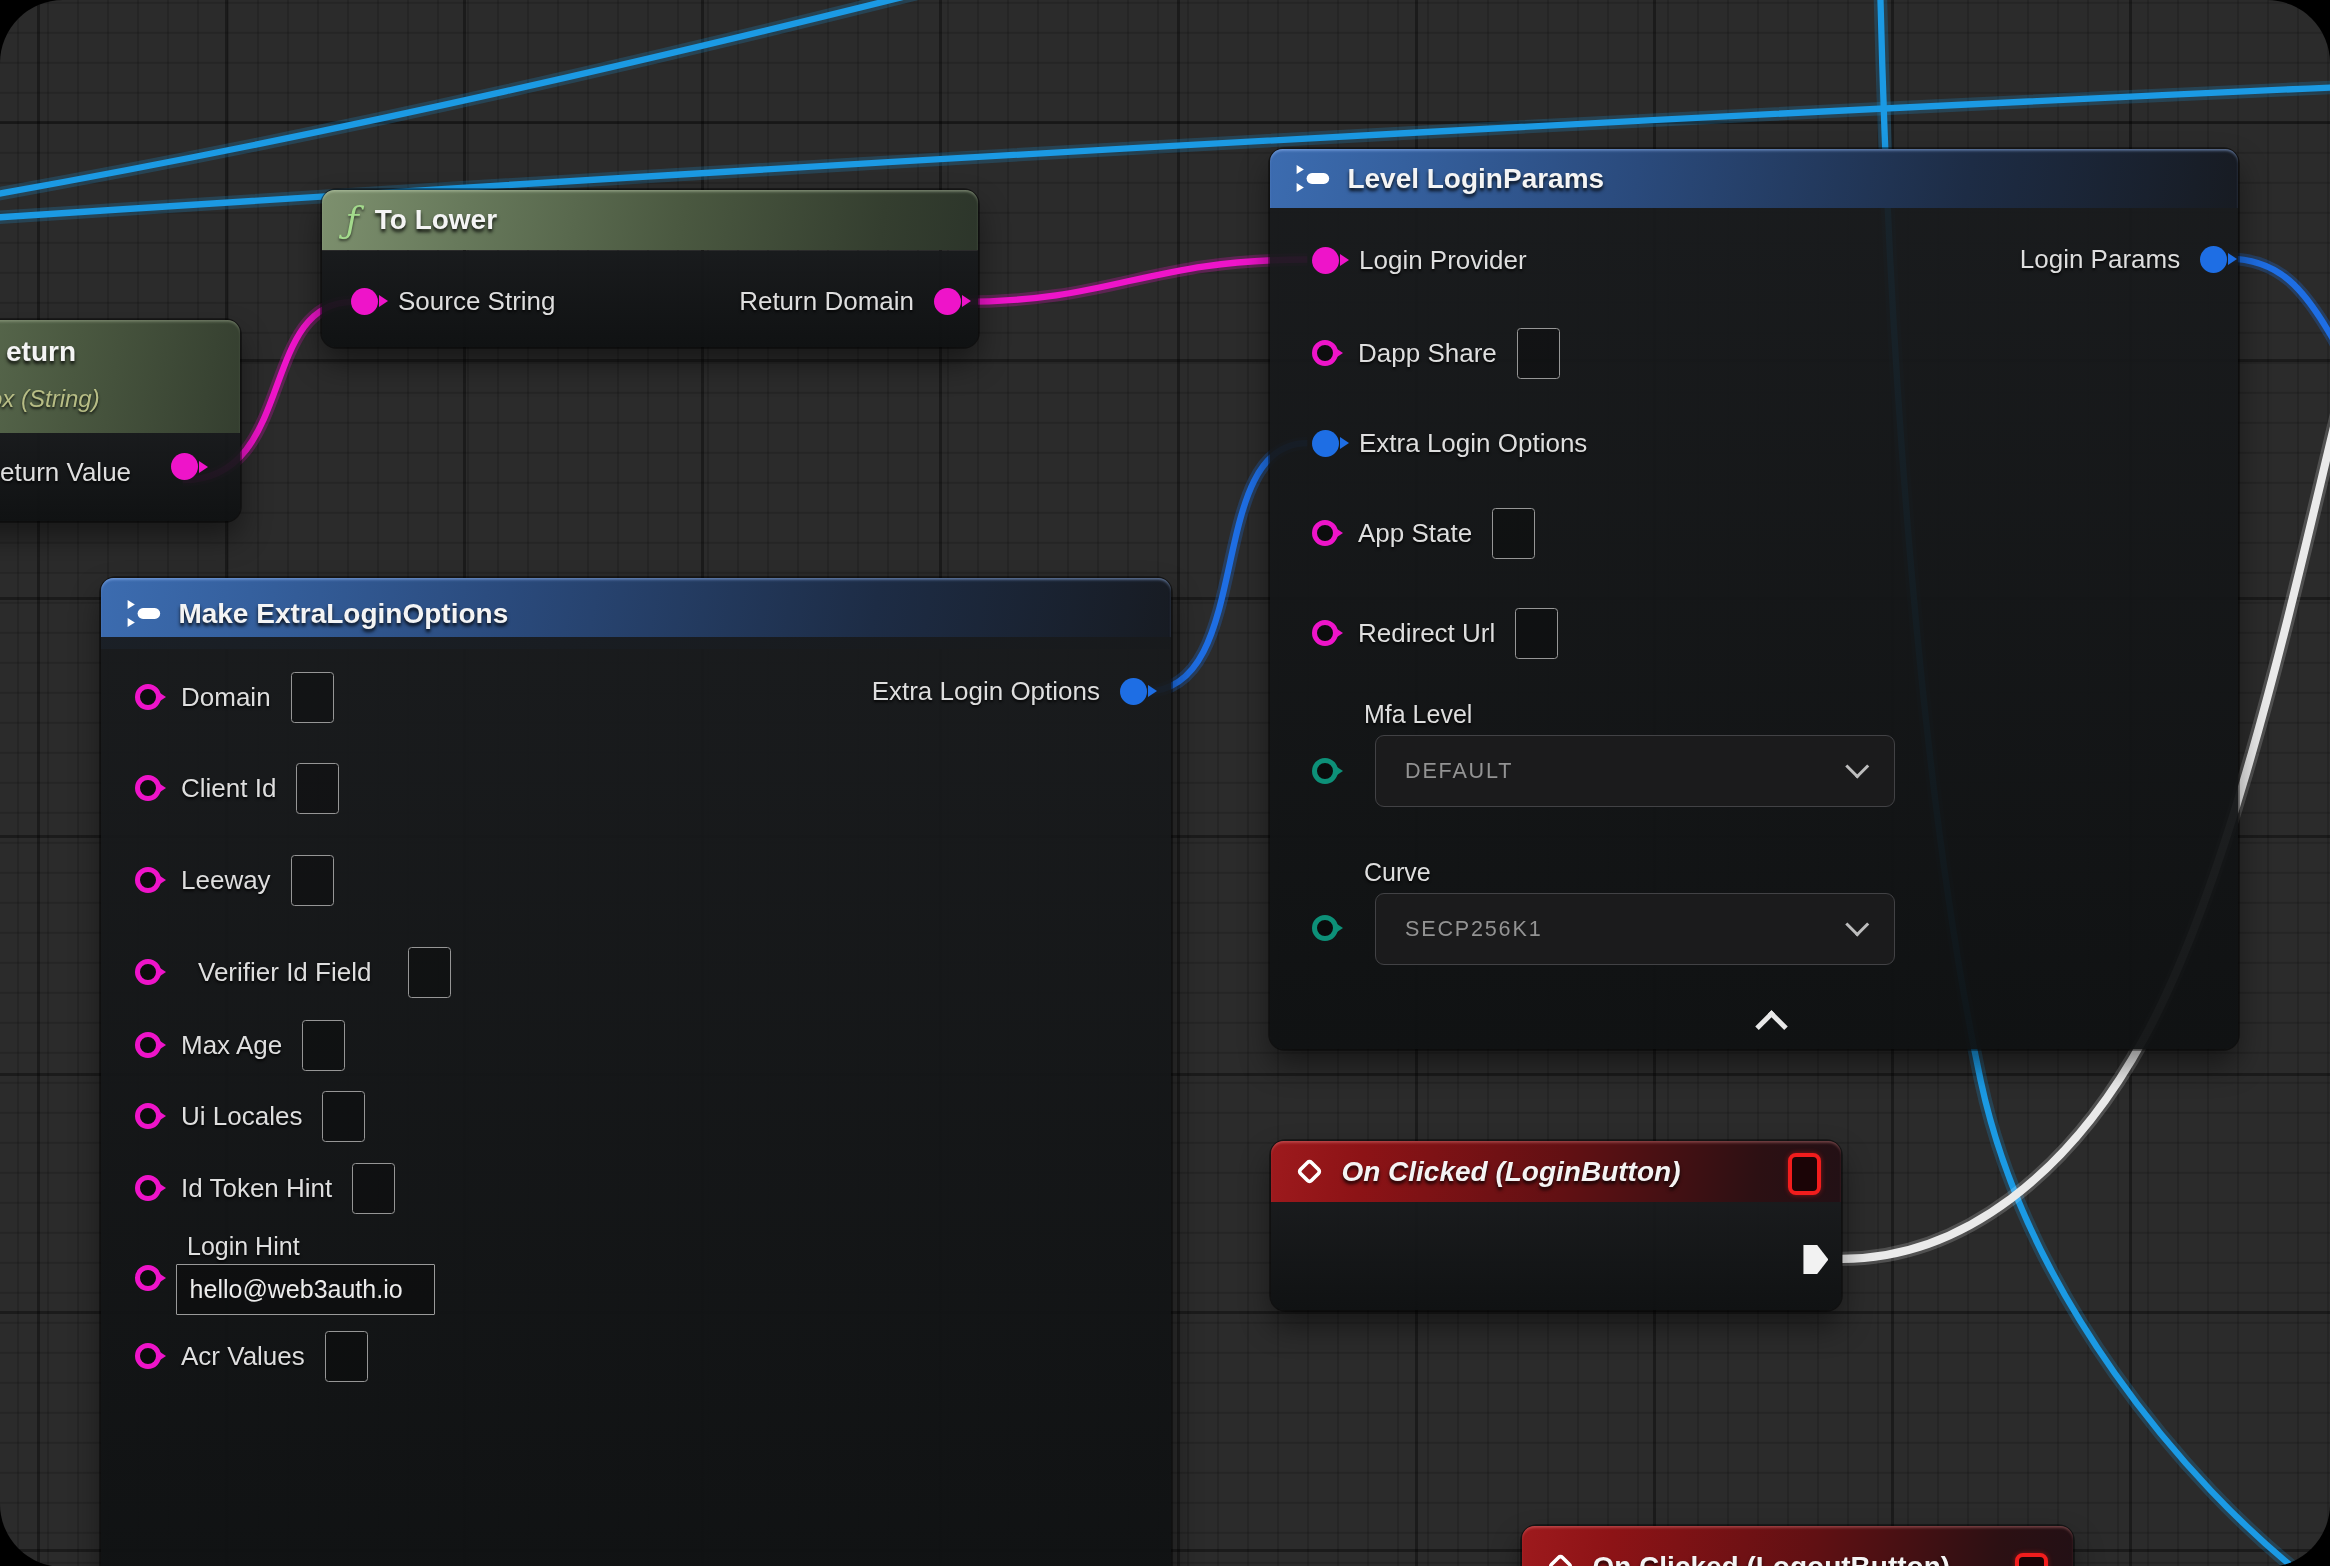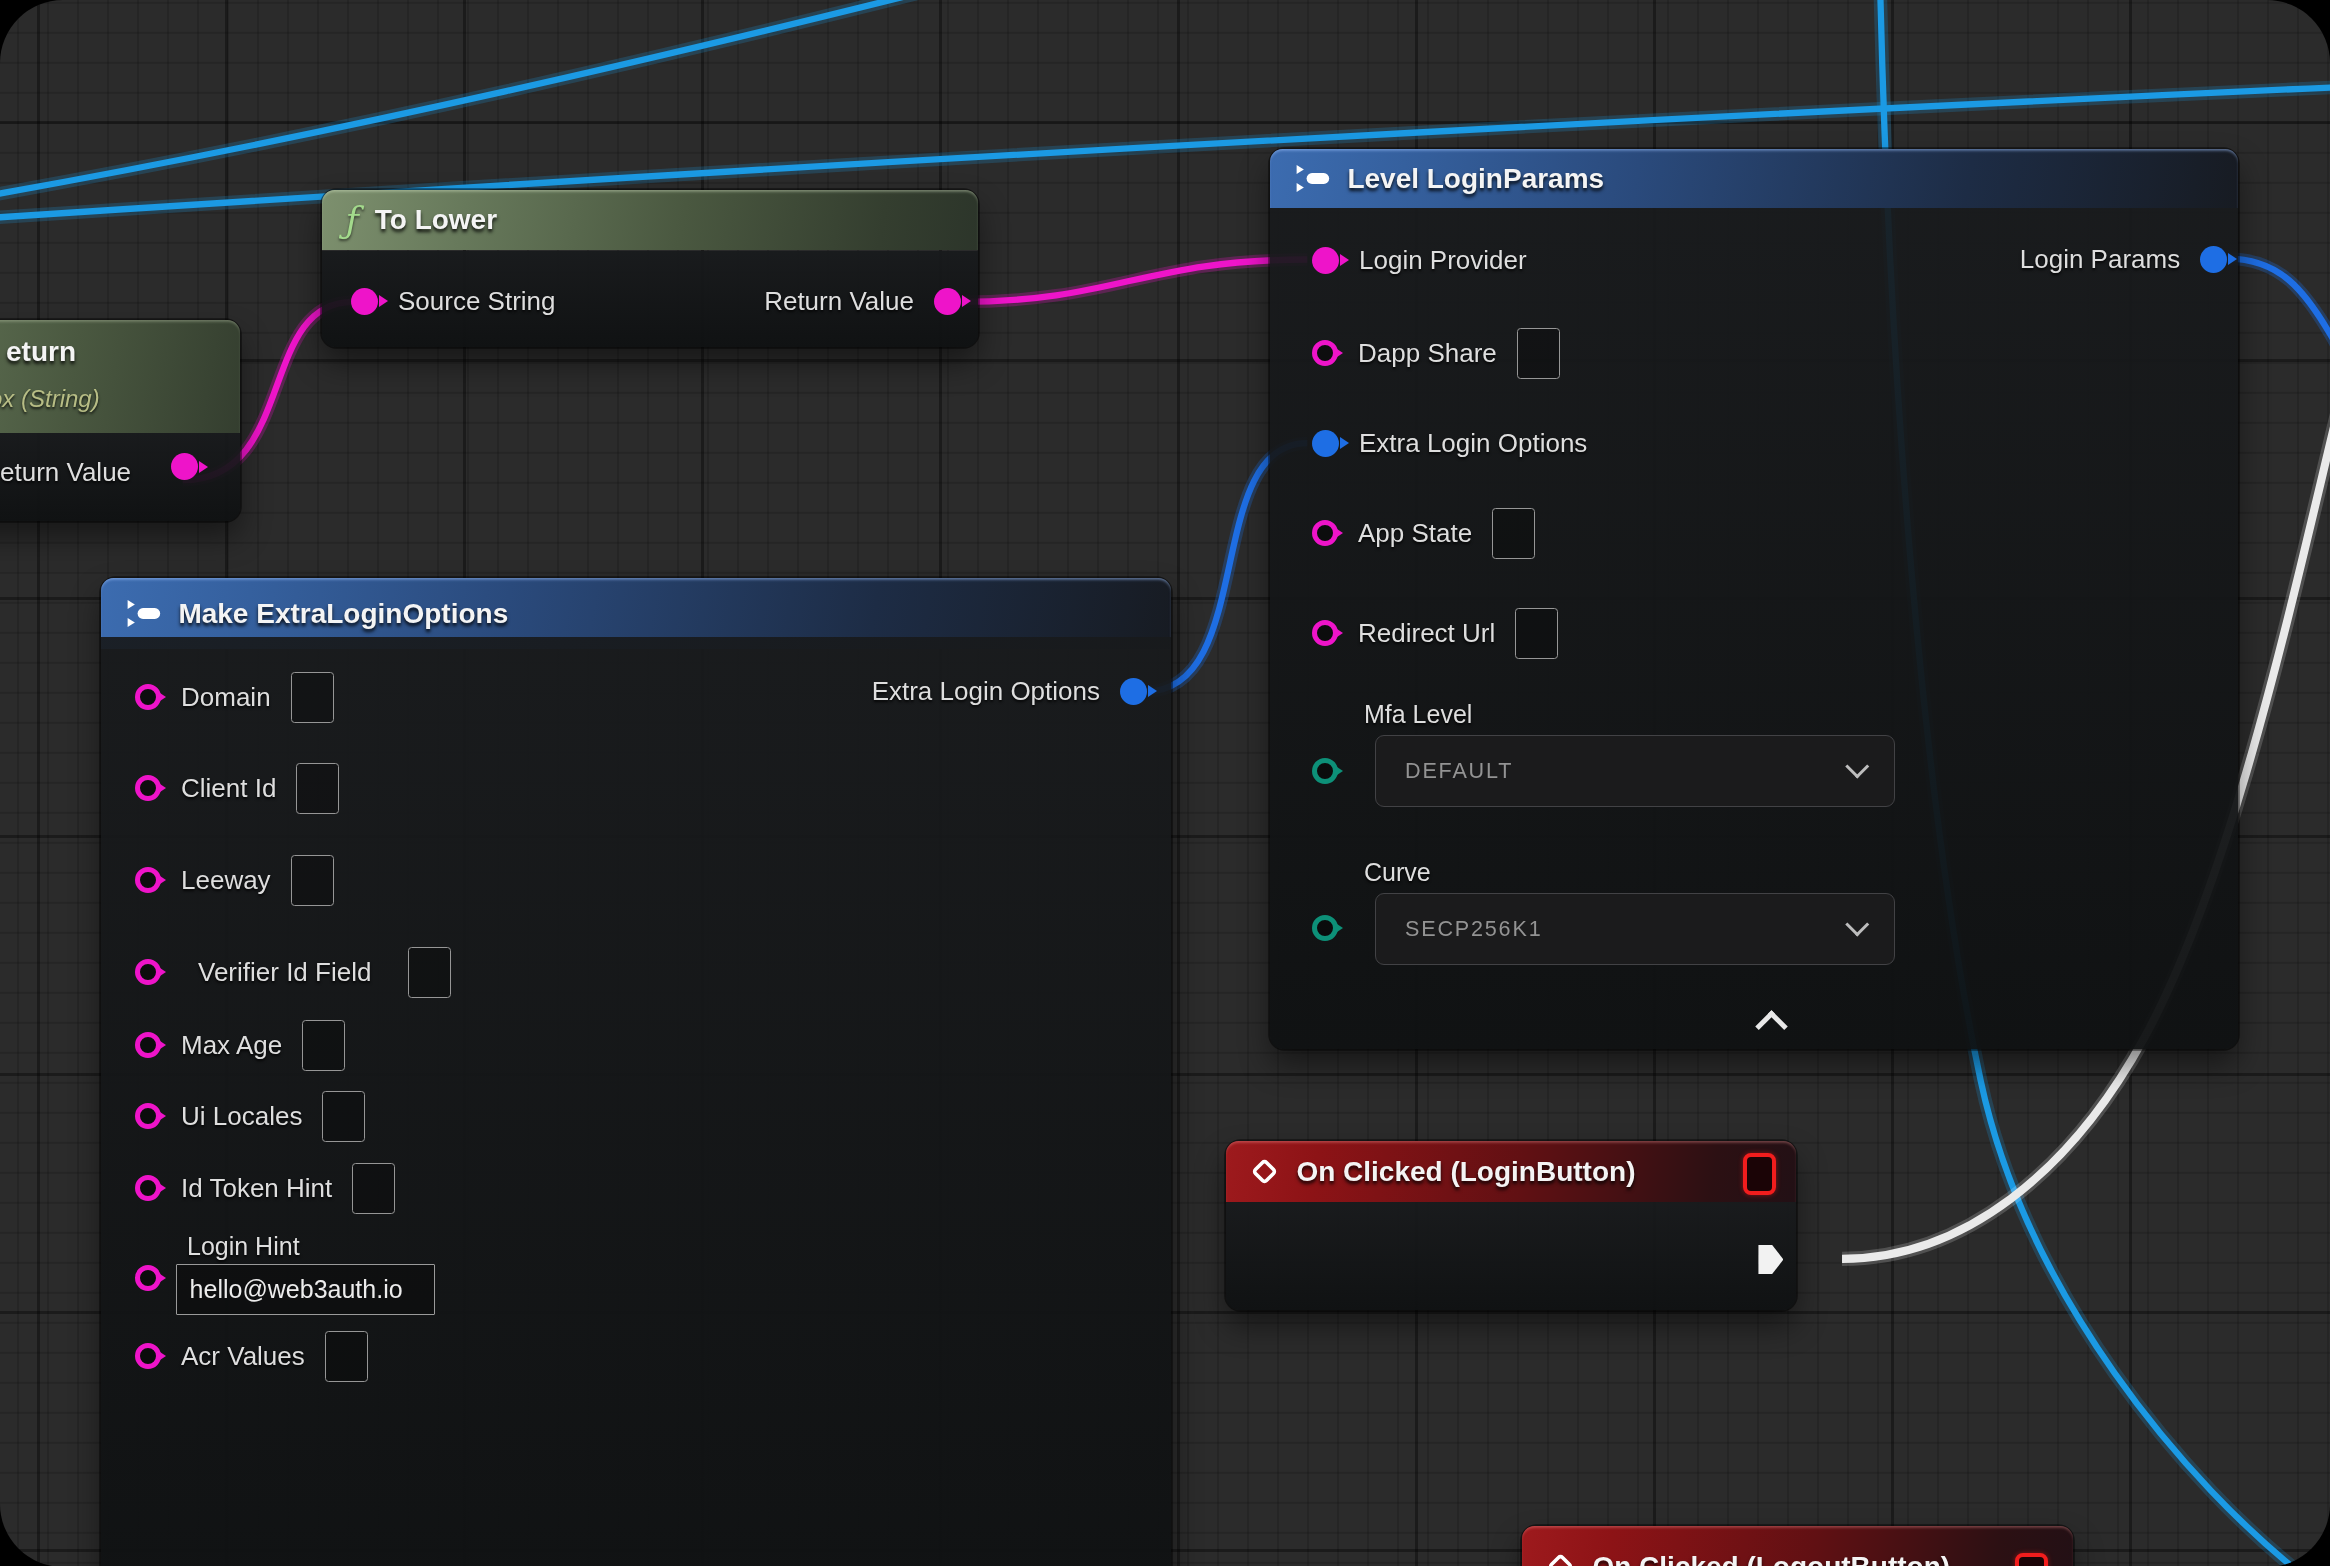--- a/index.html
+++ b/index.html
@@ -123,21 +123,21 @@
       <div class="hdr hdr-green" style="height:60px;">
         <span class="ficon">ƒ</span>
         <span class="ntitle">To Lower</span>
       </div>
       <div class="nbody" style="height:96px;"></div>
       <div class="row" style="left:29px;top:86px;">
         <span class="pin filled pin-magenta"></span>
         <span class="plabel">Source String</span>
       </div>
       <div class="row" style="right:17px;top:86px;">
-        <span class="plabel">Return Value</span>
+        <span class="plabel">Return Domain</span>
         <span class="pin filled pin-magenta"></span>
       </div>
     </div>
 
     <div class="node" style="left:101px;top:578px;width:1070px;height:1044px;">
       <div class="hdr hdr-blue" style="height:71px;">
         <svg class="struct-icon" width="38" height="31" viewBox="0 0 42 34">
           <path d="M4 2 L12 7 L4 12 Z" fill="#ffffff"></path>
           <path d="M4 22 L12 27 L4 32 Z" fill="#ffffff"></path>
           <rect x="15" y="11" width="25" height="12" rx="6" fill="#ffffff"></rect>
@@ -248,21 +248,21 @@
       </div>
 
       <span class="collapse-chev" style="left:490px;top:866px;"></span>
 
       <div class="row" style="right:10.8px;top:85px;">
         <span class="plabel">Login Params</span>
         <span class="pin filled pin-blue"></span>
       </div>
     </div>
 
-    <div class="node" style="left:1226px;top:1141px;width:570px;height:169px;">
+    <div class="node" style="left:1271px;top:1141px;width:570px;height:169px;font-style:italic;">
       <div class="hdr hdr-red" style="height:61px;">
         <svg class="diamond-icon" width="31" height="31" viewBox="0 0 34 34">
           <rect x="8.5" y="8.5" width="17" height="17" rx="3" fill="none" stroke="#ffffff" stroke-width="4" transform="rotate(45 17 17)"></rect>
         </svg>
         <span class="ntitle">On Clicked (LoginButton)</span>
       </div>
       <span class="redbox-icon" style="right:20px;top:11.7px;"></span>
       <div class="nbody" style="height:108px;"></div>
       <span class="exec-pin" style="right:12.6px;top:104px;"></span>
     </div>

